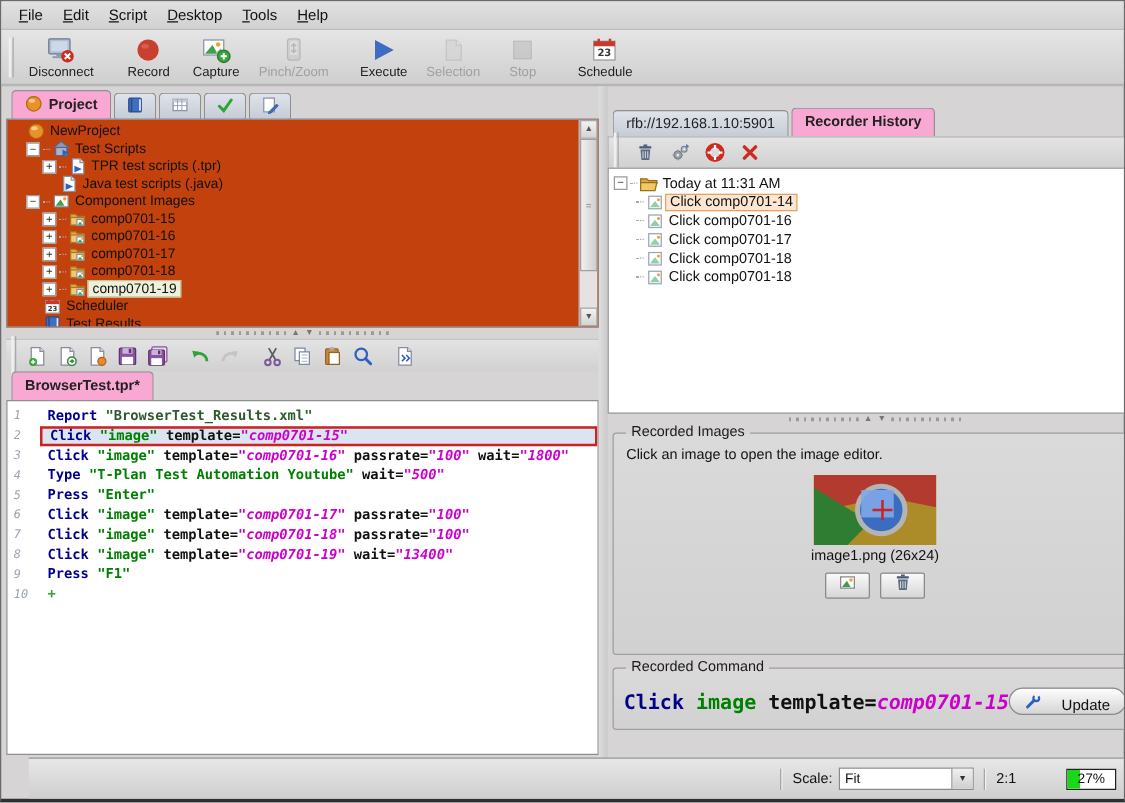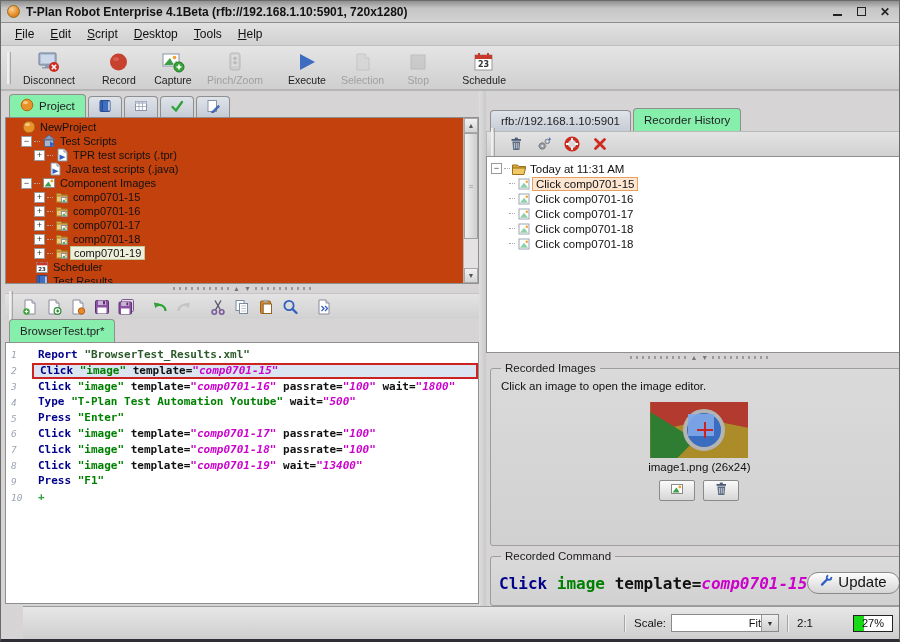--- a/index.html
+++ b/index.html
@@ -43,21 +43,21 @@
   
   .main { flex:1; display:flex; min-height:0; }
   .left-col { width:478px; flex:none; display:flex; flex-direction:column; padding:2px 0 2px 4px; min-height:0; }
   .vsplit { width:7px; flex:none; background:linear-gradient(90deg,#dedede,#c9c9c9); }
   .right-col { flex:1; display:flex; flex-direction:column; padding:16px 4px 2px 0; min-height:0; }
   
   .tabrow { height:24px; flex:none; display:flex; align-items:flex-end; gap:2px; padding-left:4px; }
   .tab { display:flex; align-items:center; gap:5px; height:21px; padding:0 10px;
     border:1px solid #8f8f8f; border-bottom:none; border-radius:4px 4px 0 0;
     background:linear-gradient(180deg,#dfe3ea,#c6ccd6); font-size:11.5px; color:#222; }
-  .tab.active { background:#86efac; font-weight:normal; height:23px;align-items:center; }
+  .tab.active { background:#f9a8d4; font-weight:bold; height:23px;align-items:center; }
   .tab.icon-only { padding:0 9px; }
   
   .tree-panel { position:relative; flex:none; height:167px; background:#c2410c; border:1px solid #8f8f8f; overflow:hidden; display:flex; }
   .tree-inner { flex:1; padding:2px 0 0 2px; overflow:hidden; }
   .trow { display:flex; align-items:center; height:14px; font-size:11px; color:#111; white-space:nowrap; }
   .trow .texp { width:11px; height:11px; flex:none; border:1px solid #9a9a9a; background:#fff;
      font-size:9px; line-height:9px; text-align:center; color:#333; margin-right:2px; }
   .trow .tnoexp { width:13px; flex:none; }
   .trow .tdash { width:6px; height:0; border-top:1px dotted #aaa; flex:none; margin-right:1px; }
   .trow .ticon { width:16px; flex:none; display:flex; align-items:center; justify-content:center; }
@@ -121,55 +121,42 @@
   .ct-ch1,.ct-ch2 { position:absolute; background:#cc2222; }
   .ct-ch1 { left:47px; top:27px; width:16px; height:2px; }
   .ct-ch2 { left:54px; top:20px; width:2px; height:16px; }
   .thumb-caption { font-size:11.5px; color:#111; margin-top:3px; }
   .thumb-btns { display:flex; gap:8px; margin-top:7px; justify-content:center; }
   .mini-btn { width:36px; height:21px; border:1px solid #8a8a8a; border-radius:2px;
      background:linear-gradient(180deg,#fafafa,#d6d6d6); display:flex; align-items:center; justify-content:center; }
   .cmd-row { display:flex; align-items:center; margin-top:6px; }
   .cmdline { flex:1; font-family:"DejaVu Sans Mono", monospace; font-size:16px; white-space:pre; }
   .update-btn { height:22px; padding:0 12px; border:1px solid #8a8a8a; border-radius:11px;
-     background:linear-gradient(180deg,#fdfdfd,#d5d5d5); font-size:15px; color:#111;
-     display:flex; align-items:flex-start; gap:5px; font-family:"Liberation Sans",sans-serif; }
+     background:linear-gradient(180deg,#fdfdfd,#d5d5d5); font-size:12px; color:#111;
+     display:flex; align-items:flex-end; gap:16px; font-family:"Liberation Sans",sans-serif; }
   
   .statusbar { height:25px; flex:none; display:flex; align-items:center;
      background:linear-gradient(180deg,#e8e7e7,#cfcecf); border-top:1px solid #9a9a9a; padding:16px 6px;margin-left:22px; }
   .sb-fill { flex:1; }
   .sb-sep { width:2px; height:17px; border-left:1px solid #a5a5a5; border-right:1px solid #f0f0f0; margin:0 8px; }
   .sb-label { font-size:11.5px; color:#111; margin-right:5px; }
-  .combo { width:108px; height:18px; background:#fff; border:1px solid #8a8a8a; display:flex; align-items:center;text-align:right; }
+  .combo { width:108px; height:18px; background:#fff; border:1px solid #8a8a8a; display:flex; align-items:center; }
   .combo .cval { flex:1; font-size:11px; color:#111; padding-left:4px; }
   .combo .cbtn { width:17px; height:100%; background:linear-gradient(180deg,#f0f0f0,#cfcfcf);
      border-left:1px solid #9a9a9a; font-size:7px; color:#333; display:flex; align-items:center; justify-content:center; }
   .ratio { font-size:11.5px; color:#111; width:52px; }
   .mem { position:relative; width:40px; height:17px; border:1px solid #222; background:#fff; overflow:hidden; margin-left:4px; }
   .mem-fill { position:absolute; left:0; top:0; bottom:0; background:#18d818; }
   .mem span { position:relative; display:block; text-align:center; font-size:11px; color:#111; line-height:15px; }
 </style>
 </head>
 <body>
 
 <div id="window">
 
-  <div class="titlebar">
-    <span class="app-ball"></span>
-    <span class="title-text">T-Plan Robot Enterprise 4.1Beta (rfb://192.168.1.10:5901, 720x1280)</span>
-    <span class="win-controls">
-      <span class="wc">
-          <span class="wc-min"></span>
-        </span>
-      <span class="wc">
-          <span class="wc-box"></span>
-        </span>
-      <span class="wc">✕</span>
-    </span>
-  </div>
 
   <div class="menubar" id="menubar">
       <div class="menu-item"><u>F</u>ile</div>
       <div class="menu-item"><u>E</u>dit</div>
       <div class="menu-item"><u>S</u>cript</div>
       <div class="menu-item"><u>D</u>esktop</div>
       <div class="menu-item"><u>T</u>ools</div>
       <div class="menu-item"><u>H</u>elp</div>
     </div>
 
@@ -682,21 +669,21 @@
           <div class="trow hrow sel">
             <span style="width: 18px;"></span>
             <span class="tdash"></span>
             <span class="ticon">
               <svg width="14" height="14" viewBox="0 0 14 14" xmlns="http://www.w3.org/2000/svg">
                 <rect x="2" y="2" width="10" height="10" fill="#fff" stroke="#99a3b5"></rect>
                 <polygon points="3,10.8 7,5.8 11,10.8" fill="#8fd0a8"></polygon>
                 <circle cx="9.8" cy="4.8" r="1.2" fill="#f0a030"></circle>
               </svg>
             </span>
-            <span class="tlabel">Click comp0701-15</span>
+            <span class="tlabel">Click comp0701-14</span>
           </div>
           <div class="trow hrow">
             <span style="width: 18px;"></span>
             <span class="tdash"></span>
             <span class="ticon">
               <svg width="14" height="14" viewBox="0 0 14 14" xmlns="http://www.w3.org/2000/svg">
                 <rect x="2" y="2" width="10" height="10" fill="#fff" stroke="#99a3b5"></rect>
                 <polygon points="3,10.8 7,5.8 11,10.8" fill="#8fd0a8"></polygon>
                 <circle cx="9.8" cy="4.8" r="1.2" fill="#f0a030"></circle>
               </svg>

